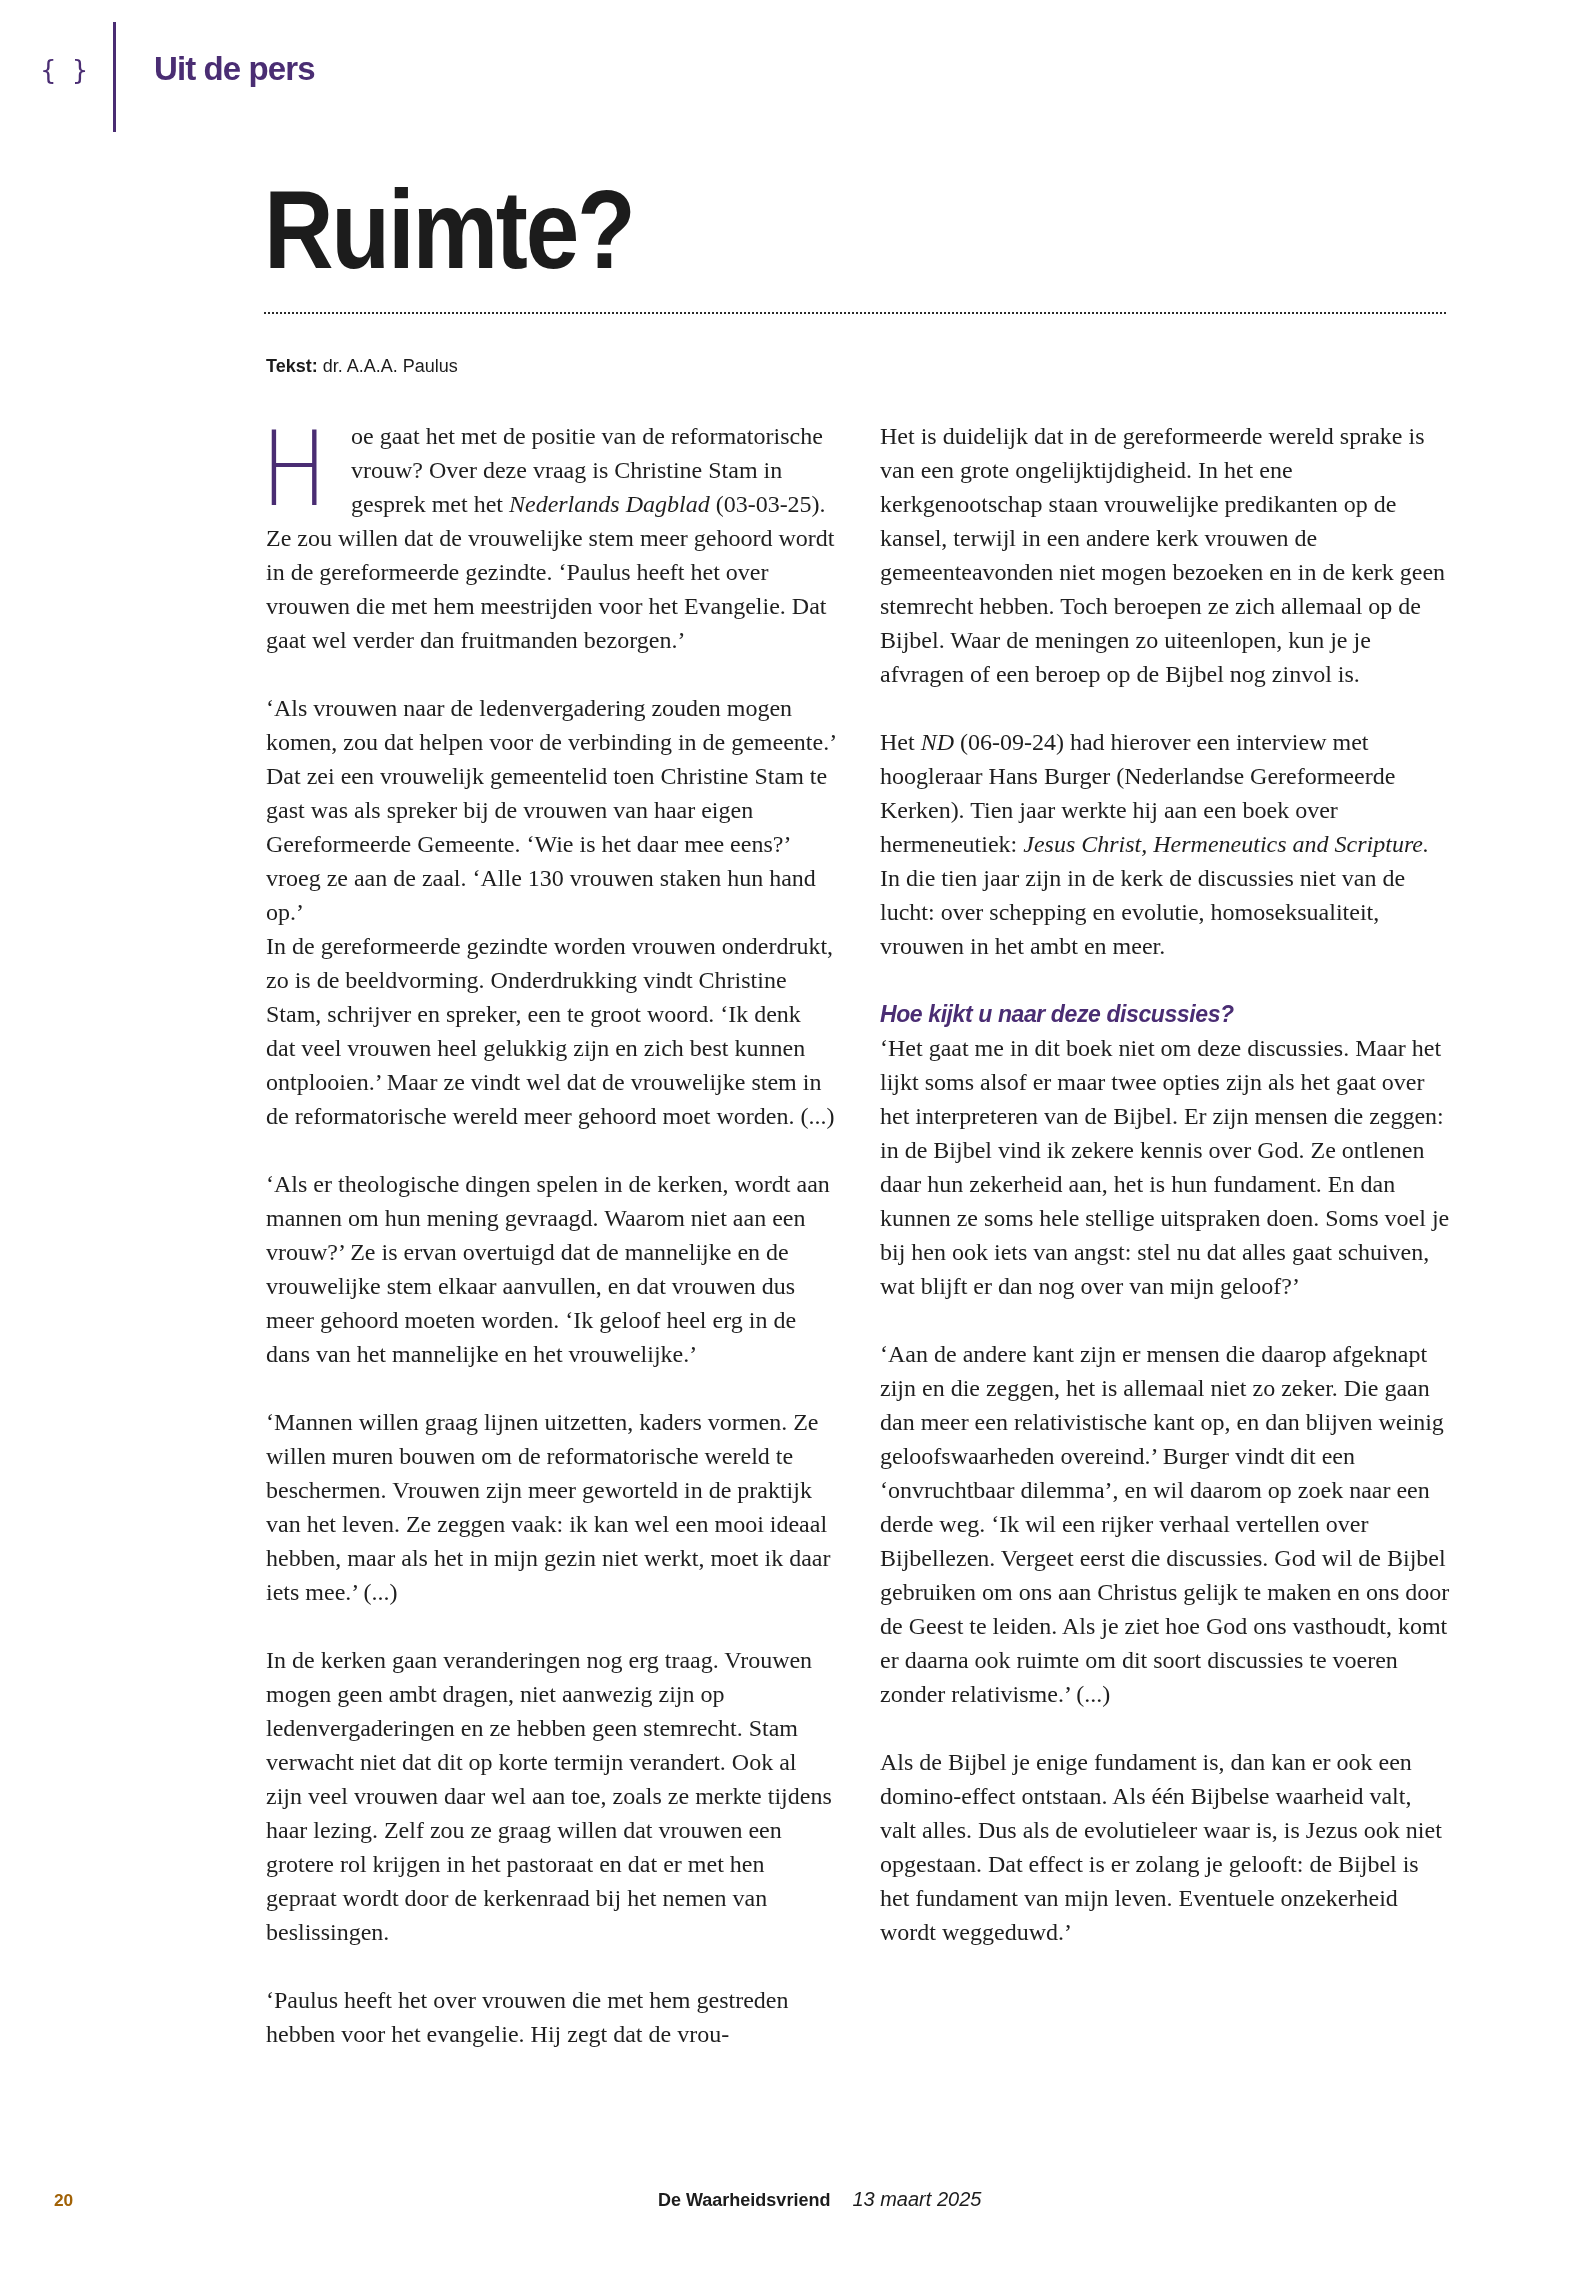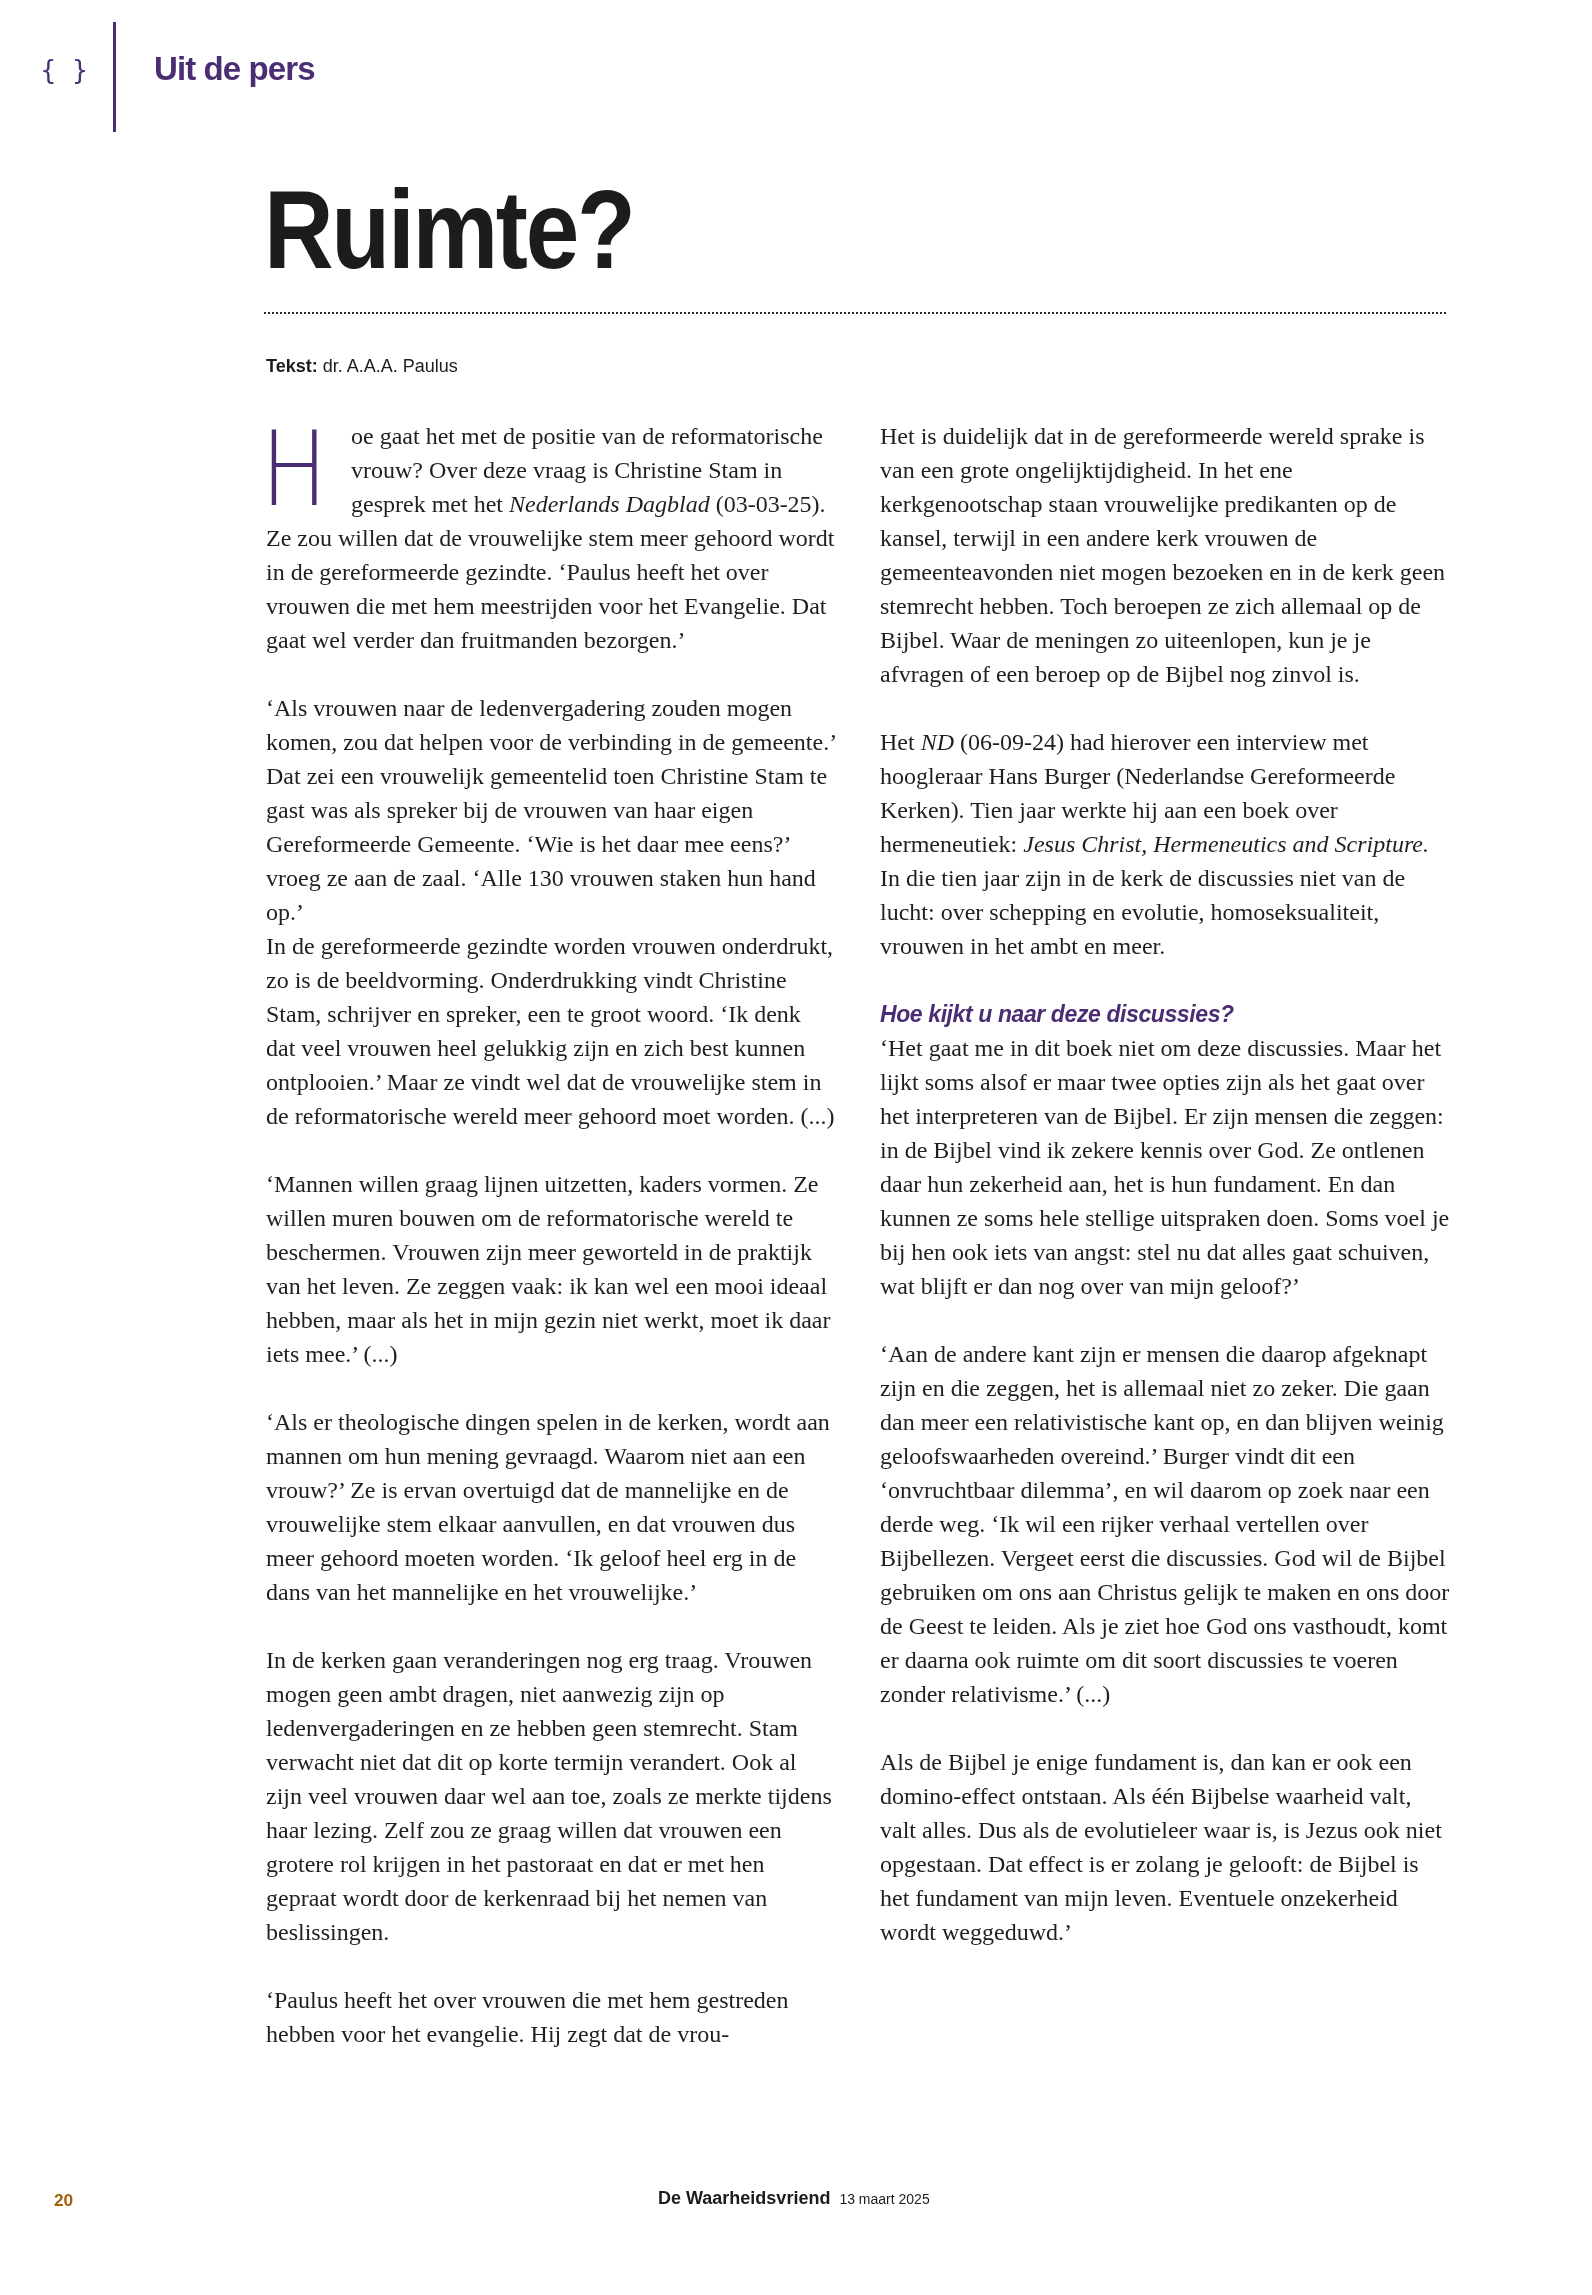--- a/index.html
+++ b/index.html
@@ -20,21 +20,21 @@
   .col-right { left: 880px; }
   .column p { margin: 0 0 34px 0; }
   .column p.tight { margin-bottom: 0; }
   .dropcap { float: left; font-family: "DejaVu Sans", sans-serif; font-weight: 200; font-size: 104px; line-height: 90px; color: #4a2d73; margin: 5.2px 12px 0 -5.2px; transform: scaleX(0.85); transform-origin: left top; }
   .subhead { font-family: "Liberation Sans", sans-serif; font-style: italic; font-weight: bold; font-size: 23px; color: #4a2d73; margin: 0; line-height: 34px; letter-spacing: -0.4px; }
   em { font-style: italic; }
 
   .footer-page { position: absolute; left: 54px; top: 2190px; font-family: "Liberation Sans", sans-serif; font-weight: bold; font-size: 17.3px; color: #a16207; }
   .footer-pub { position: absolute; left: 658px; top: 2188px; font-family: "Liberation Sans", sans-serif; font-size: 18px; color: #1c1c1c; }
   .footer-pub .name { font-weight: bold; text-align: center; }
-  .footer-pub .date { font-size: 14px; margin-left: 4px; }
+  .footer-pub .date { font-style: italic; font-size: 20px; margin-left: 17px; }
 </style>
 </head>
 <body>
 
 <div class="section-header">
   <span class="brace-icon">{ }</span>
   <div class="vrule"></div>
   <span class="section-title">Uit de pers</span>
 </div>
 
@@ -42,22 +42,22 @@
 <div class="dotted-rule"></div>
 <div class="byline">
   <b>Tekst:</b>
   <span>dr. A.A.A. Paulus</span>
 </div>
 
 <div class="column col-left">
   <p><span class="dropcap">H</span><span>oe gaat het met de positie van de reformatorische vrouw? Over deze vraag is Christine Stam in gesprek met het </span><em>Nederlands Dagblad</em><span> (03-03-25). Ze zou willen dat de vrouwelijke stem meer gehoord wordt in de gereformeerde gezindte. ‘Paulus heeft het over vrouwen die met hem meestrijden voor het Evangelie. Dat gaat wel verder dan fruitmanden bezorgen.’</span></p>
   <p class="tight">‘Als vrouwen naar de ledenvergadering zouden mogen komen, zou dat helpen voor de verbinding in de gemeente.’ Dat zei een vrouwelijk gemeentelid toen Christine Stam te gast was als spreker bij de vrouwen van haar eigen Gereformeerde Gemeente. ‘Wie is het daar mee eens?’ vroeg ze aan de zaal. ‘Alle 130 vrouwen staken hun hand op.’</p>
   <p>In de gereformeerde gezindte worden vrouwen onderdrukt, zo is de beeldvorming. Onderdrukking vindt Christine Stam, schrijver en spreker, een te groot woord. ‘Ik denk dat veel vrouwen heel gelukkig zijn en zich best kunnen ontplooien.’ Maar ze vindt wel dat de vrouwelijke stem in de reformatorische wereld meer gehoord moet worden. (...)</p>
+  <p>‘Als er theologische dingen spelen in de kerken, wordt aan mannen om hun mening gevraagd. Waarom niet aan een vrouw?’ Ze is ervan overtuigd dat de mannelijke en de vrouwelijke stem elkaar aanvullen, en dat vrouwen dus meer gehoord moeten worden. ‘Ik geloof heel erg in de dans van het mannelijke en het vrouwelijke.’</p>
   <p>‘Mannen willen graag lijnen uitzetten, kaders vormen. Ze willen muren bouwen om de reformatorische wereld te beschermen. Vrouwen zijn meer geworteld in de praktijk van het leven. Ze zeggen vaak: ik kan wel een mooi ideaal hebben, maar als het in mijn gezin niet werkt, moet ik daar iets mee.’ (...)</p>
-  <p>‘Als er theologische dingen spelen in de kerken, wordt aan mannen om hun mening gevraagd. Waarom niet aan een vrouw?’ Ze is ervan overtuigd dat de mannelijke en de vrouwelijke stem elkaar aanvullen, en dat vrouwen dus meer gehoord moeten worden. ‘Ik geloof heel erg in de dans van het mannelijke en het vrouwelijke.’</p>
   <p>In de kerken gaan veranderingen nog erg traag. Vrouwen mogen geen ambt dragen, niet aanwezig zijn op ledenvergaderingen en ze hebben geen stemrecht. Stam verwacht niet dat dit op korte termijn verandert. Ook al zijn veel vrouwen daar wel aan toe, zoals ze merkte tijdens haar lezing. Zelf zou ze graag willen dat vrouwen een grotere rol krijgen in het pastoraat en dat er met hen gepraat wordt door de kerkenraad bij het nemen van beslissingen.</p>
   <p class="tight">‘Paulus heeft het over vrouwen die met hem gestreden hebben voor het evangelie. Hij zegt dat de vrou-</p>
 </div>
 
 <div class="column col-right">
   <p>Het is duidelijk dat in de gereformeerde wereld sprake is van een grote ongelijktijdigheid. In het ene kerkgenootschap staan vrouwelijke predikanten op de kansel, terwijl in een andere kerk vrouwen de gemeenteavonden niet mogen bezoeken en in de kerk geen stemrecht hebben. Toch beroepen ze zich allemaal op de Bijbel. Waar de meningen zo uiteenlopen, kun je je afvragen of een beroep op de Bijbel nog zinvol is.</p>
   <p><span>Het </span><em>ND</em><span> (06-09-24) had hierover een interview met hoogleraar Hans Burger (Nederlandse Gereformeerde Kerken). Tien jaar werkte hij aan een boek over hermeneutiek: </span><em>Jesus Christ, Hermeneutics and Scripture.</em><span> In die tien jaar zijn in de kerk de discussies niet van de lucht: over schepping en evolutie, homoseksualiteit, vrouwen in het ambt en meer.</span></p>
   <h3 class="subhead">Hoe kijkt u naar deze discussies?</h3>
   <p>‘Het gaat me in dit boek niet om deze discussies. Maar het lijkt soms alsof er maar twee opties zijn als het gaat over het interpreteren van de Bijbel. Er zijn mensen die zeggen: in de Bijbel vind ik zekere kennis over God. Ze ontlenen daar hun zekerheid aan, het is hun fundament. En dan kunnen ze soms hele stellige uitspraken doen. Soms voel je bij hen ook iets van angst: stel nu dat alles gaat schuiven, wat blijft er dan nog over van mijn geloof?’</p>
   <p>‘Aan de andere kant zijn er mensen die daarop afgeknapt zijn en die zeggen, het is allemaal niet zo zeker. Die gaan dan meer een relativistische kant op, en dan blijven weinig geloofswaarheden overeind.’ Burger vindt dit een ‘onvruchtbaar dilemma’, en wil daarom op zoek naar een derde weg. ‘Ik wil een rijker verhaal vertellen over Bijbellezen. Vergeet eerst die discussies. God wil de Bijbel gebruiken om ons aan Christus gelijk te maken en ons door de Geest te leiden. Als je ziet hoe God ons vasthoudt, komt er daarna ook ruimte om dit soort discussies te voeren zonder relativisme.’ (...)</p>

